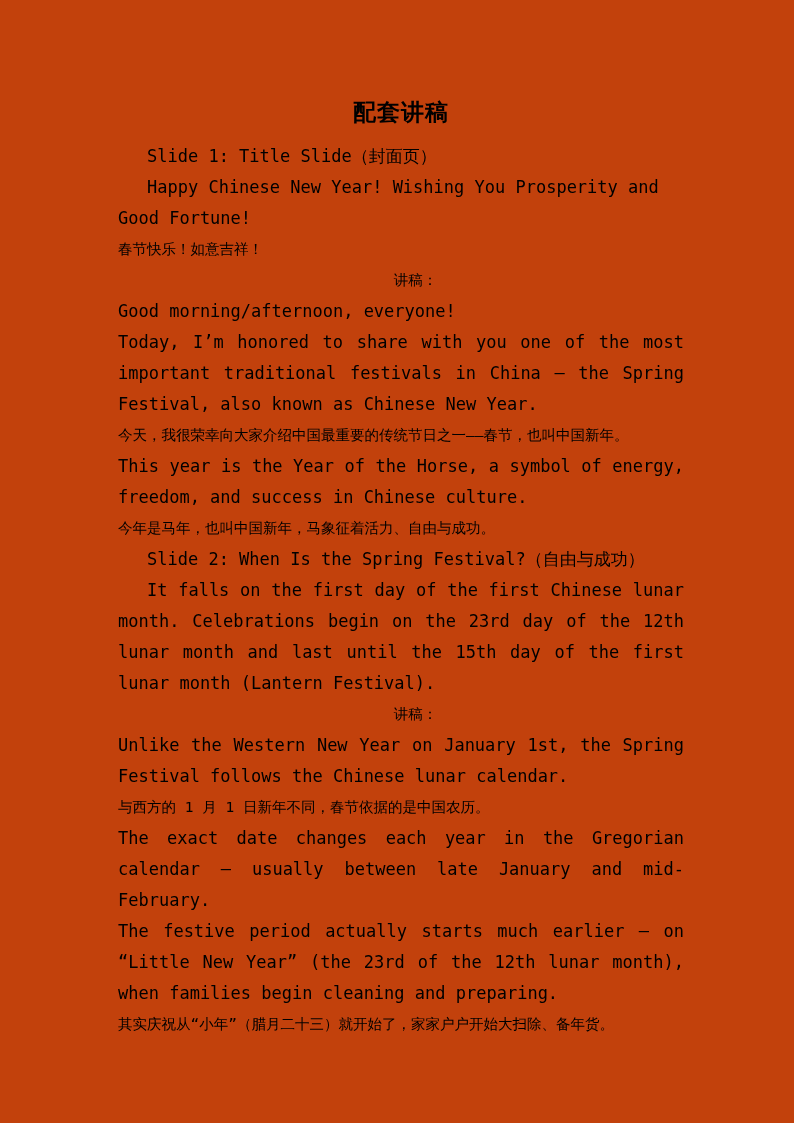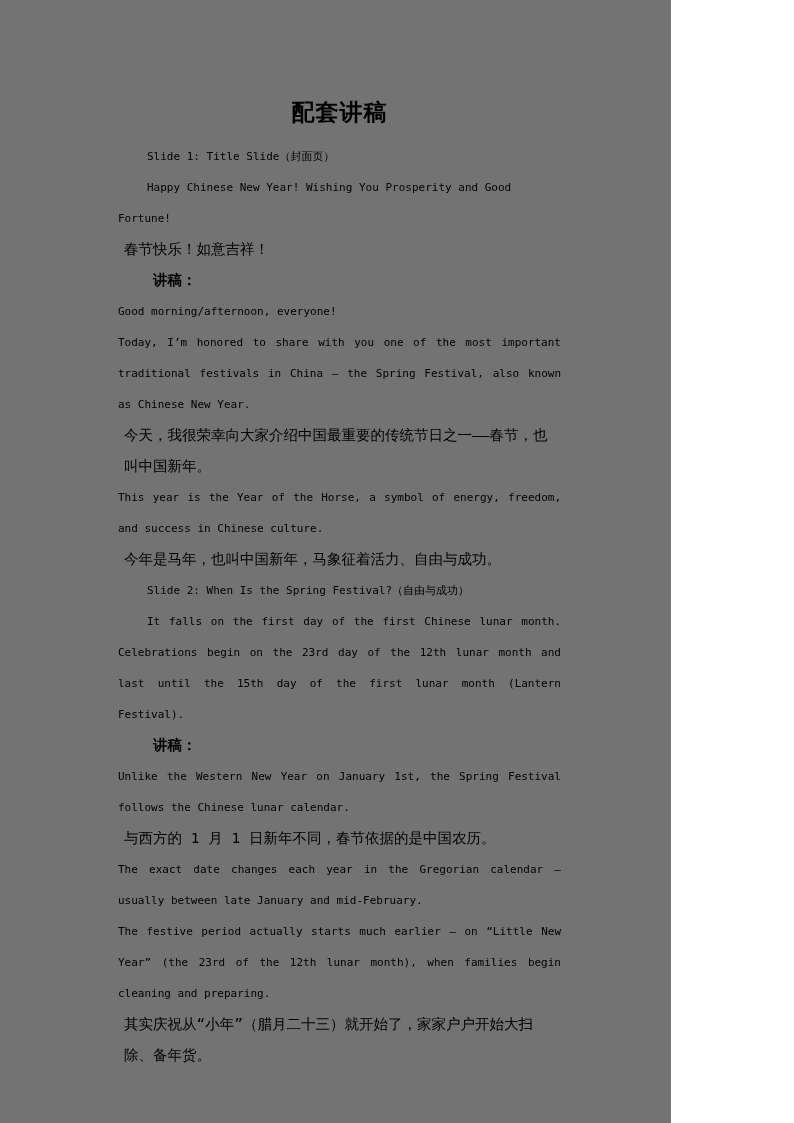--- a/index.html
+++ b/index.html
@@ -1,43 +1,42 @@
 <!DOCTYPE html>
 <html><head>
 <meta charset="utf-8">
 <style>
   html,body{margin:0;padding:0;background:#ffffff;}
   body{
     width:794px;height:1123px;overflow:hidden;color:#000;
     font-family:"DejaVu Sans Mono","DejaVu Sans",sans-serif;
   }
   .page{
-    box-sizing:border-box;width:671px;height:1123px;
-    padding:98px 110px 40px 118px;background:#737373;
+    box-sizing:border-box;width:794px;height:1123px;
+    padding:98px 110px 40px 118px;background:#c2410c;
   }
   .doc-title{
     font-family:"DejaVu Sans",sans-serif;
     font-weight:bold;font-size:23px;line-height:28px;
     text-align:center;letter-spacing:1px;
     margin:0 0 15px 0;
   }
   .para{margin:0;line-height:31px;}
   .en{
     font-family:"DejaVu Sans Mono","DejaVu Sans",monospace;
-    font-size:11px;
+    font-size:17px;
   }
   .zh{
     font-family:"DejaVu Sans Mono","DejaVu Sans",sans-serif;
     font-size:14.5px;
-    margin-left:6px;
   }
   .just{text-align:justify;}
   .lastfull{text-align:justify;text-align-last:justify;}
   .indent{text-indent:29px;}
-  .label{font-weight:bold;}
+  .label{font-weight:normal;text-align:center;}
 </style>
 </head>
 <body>
 
 <div class="page">
   <h1 class="doc-title">配套讲稿</h1>
   <div>
       <p class="para en header indent">Slide 1: Title Slide（封面页）</p>
       <p class="para en indent">Happy Chinese New Year! Wishing You Prosperity and Good Fortune!</p>
       <p class="para zh">春节快乐！如意吉祥！</p>

